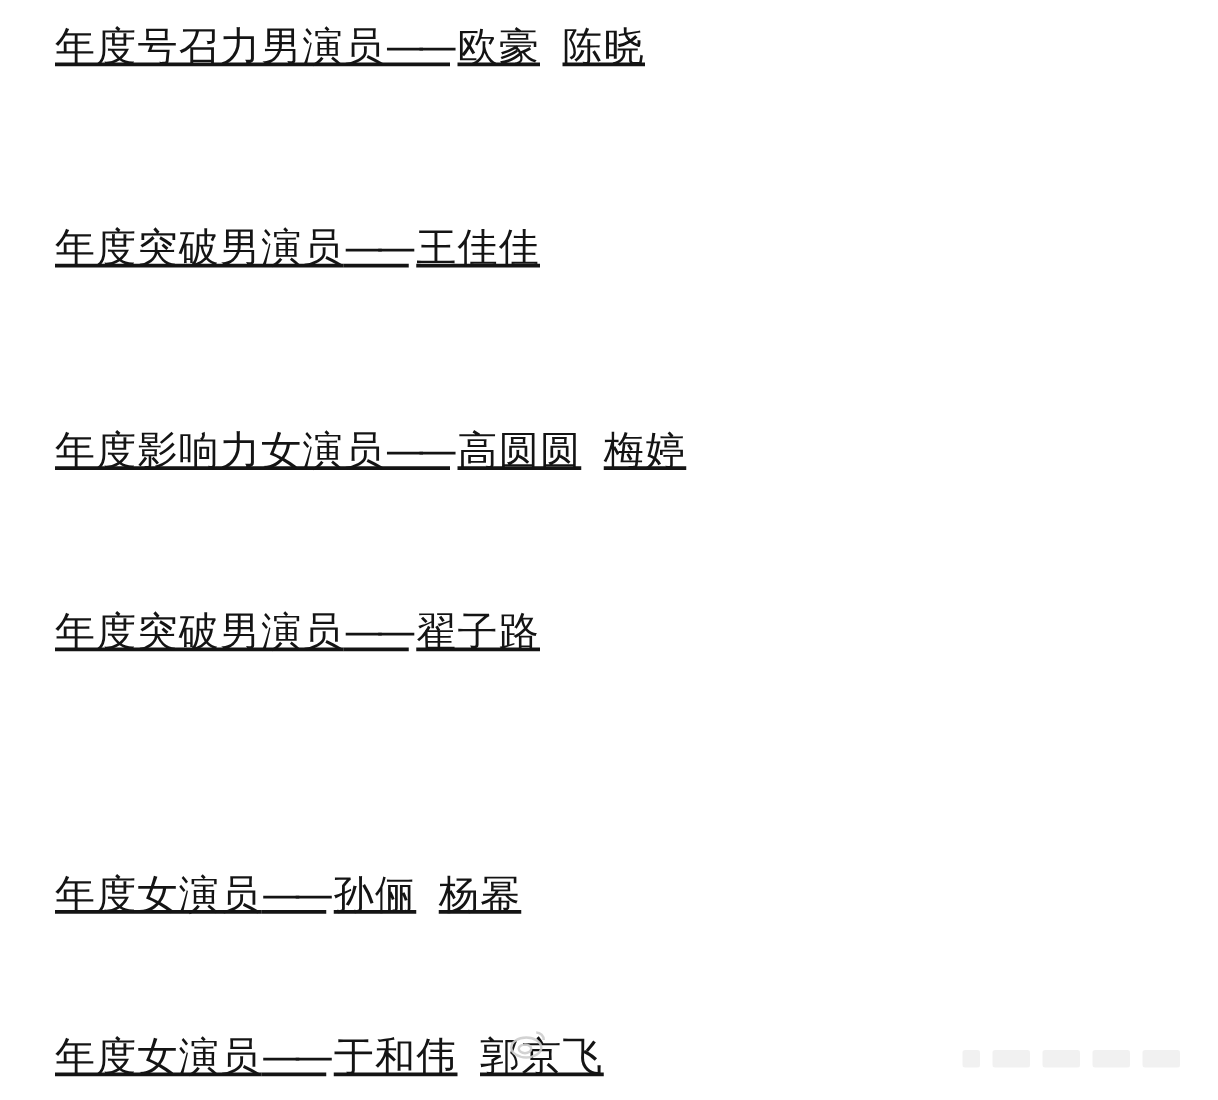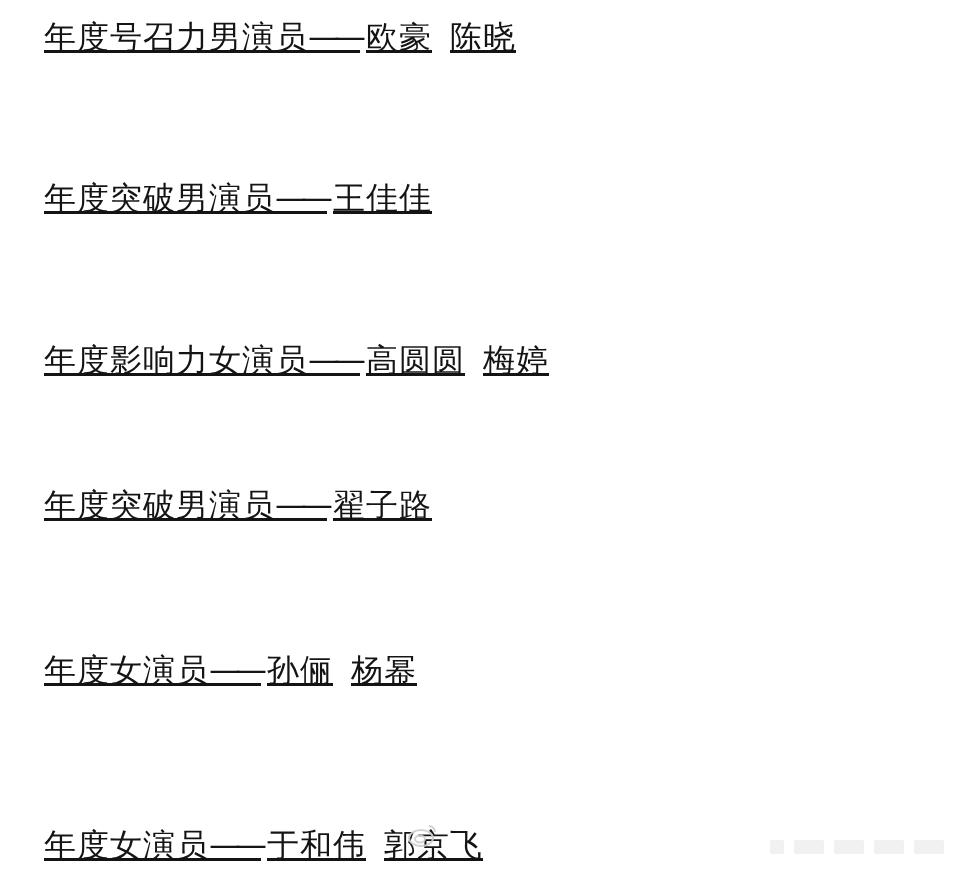--- a/index.html
+++ b/index.html
@@ -38,21 +38,21 @@
   </div>
   <div class="line" style="top:168px">
     <span>年度突破男演员</span><span class="dash">——</span><span>王佳佳</span>
   </div>
   <div class="line" style="top:330px">
     <span>年度影响力女演员</span><span class="dash">——</span><span>高圆圆</span><span class="sp"></span><span>梅婷</span>
   </div>
   <div class="line" style="top:475px">
     <span>年度突破男演员</span><span class="dash">——</span><span>翟子路</span>
   </div>
-  <div class="line" style="top:640px">
+  <div class="line" style="top:685px">
     <span>年度女演员</span><span class="dash">——</span><span>孙俪</span><span class="sp"></span><span>杨幂</span>
   </div>
   <div class="line" style="top:815px">
     <span>年度女演员</span><span class="dash">——</span><span>于和伟</span><span class="sp"></span><span>郭京飞</span>
   </div>
 </div>
 
 <div class="wm">
   <span>
     <svg width="30" height="26" viewBox="0 0 30 26">

